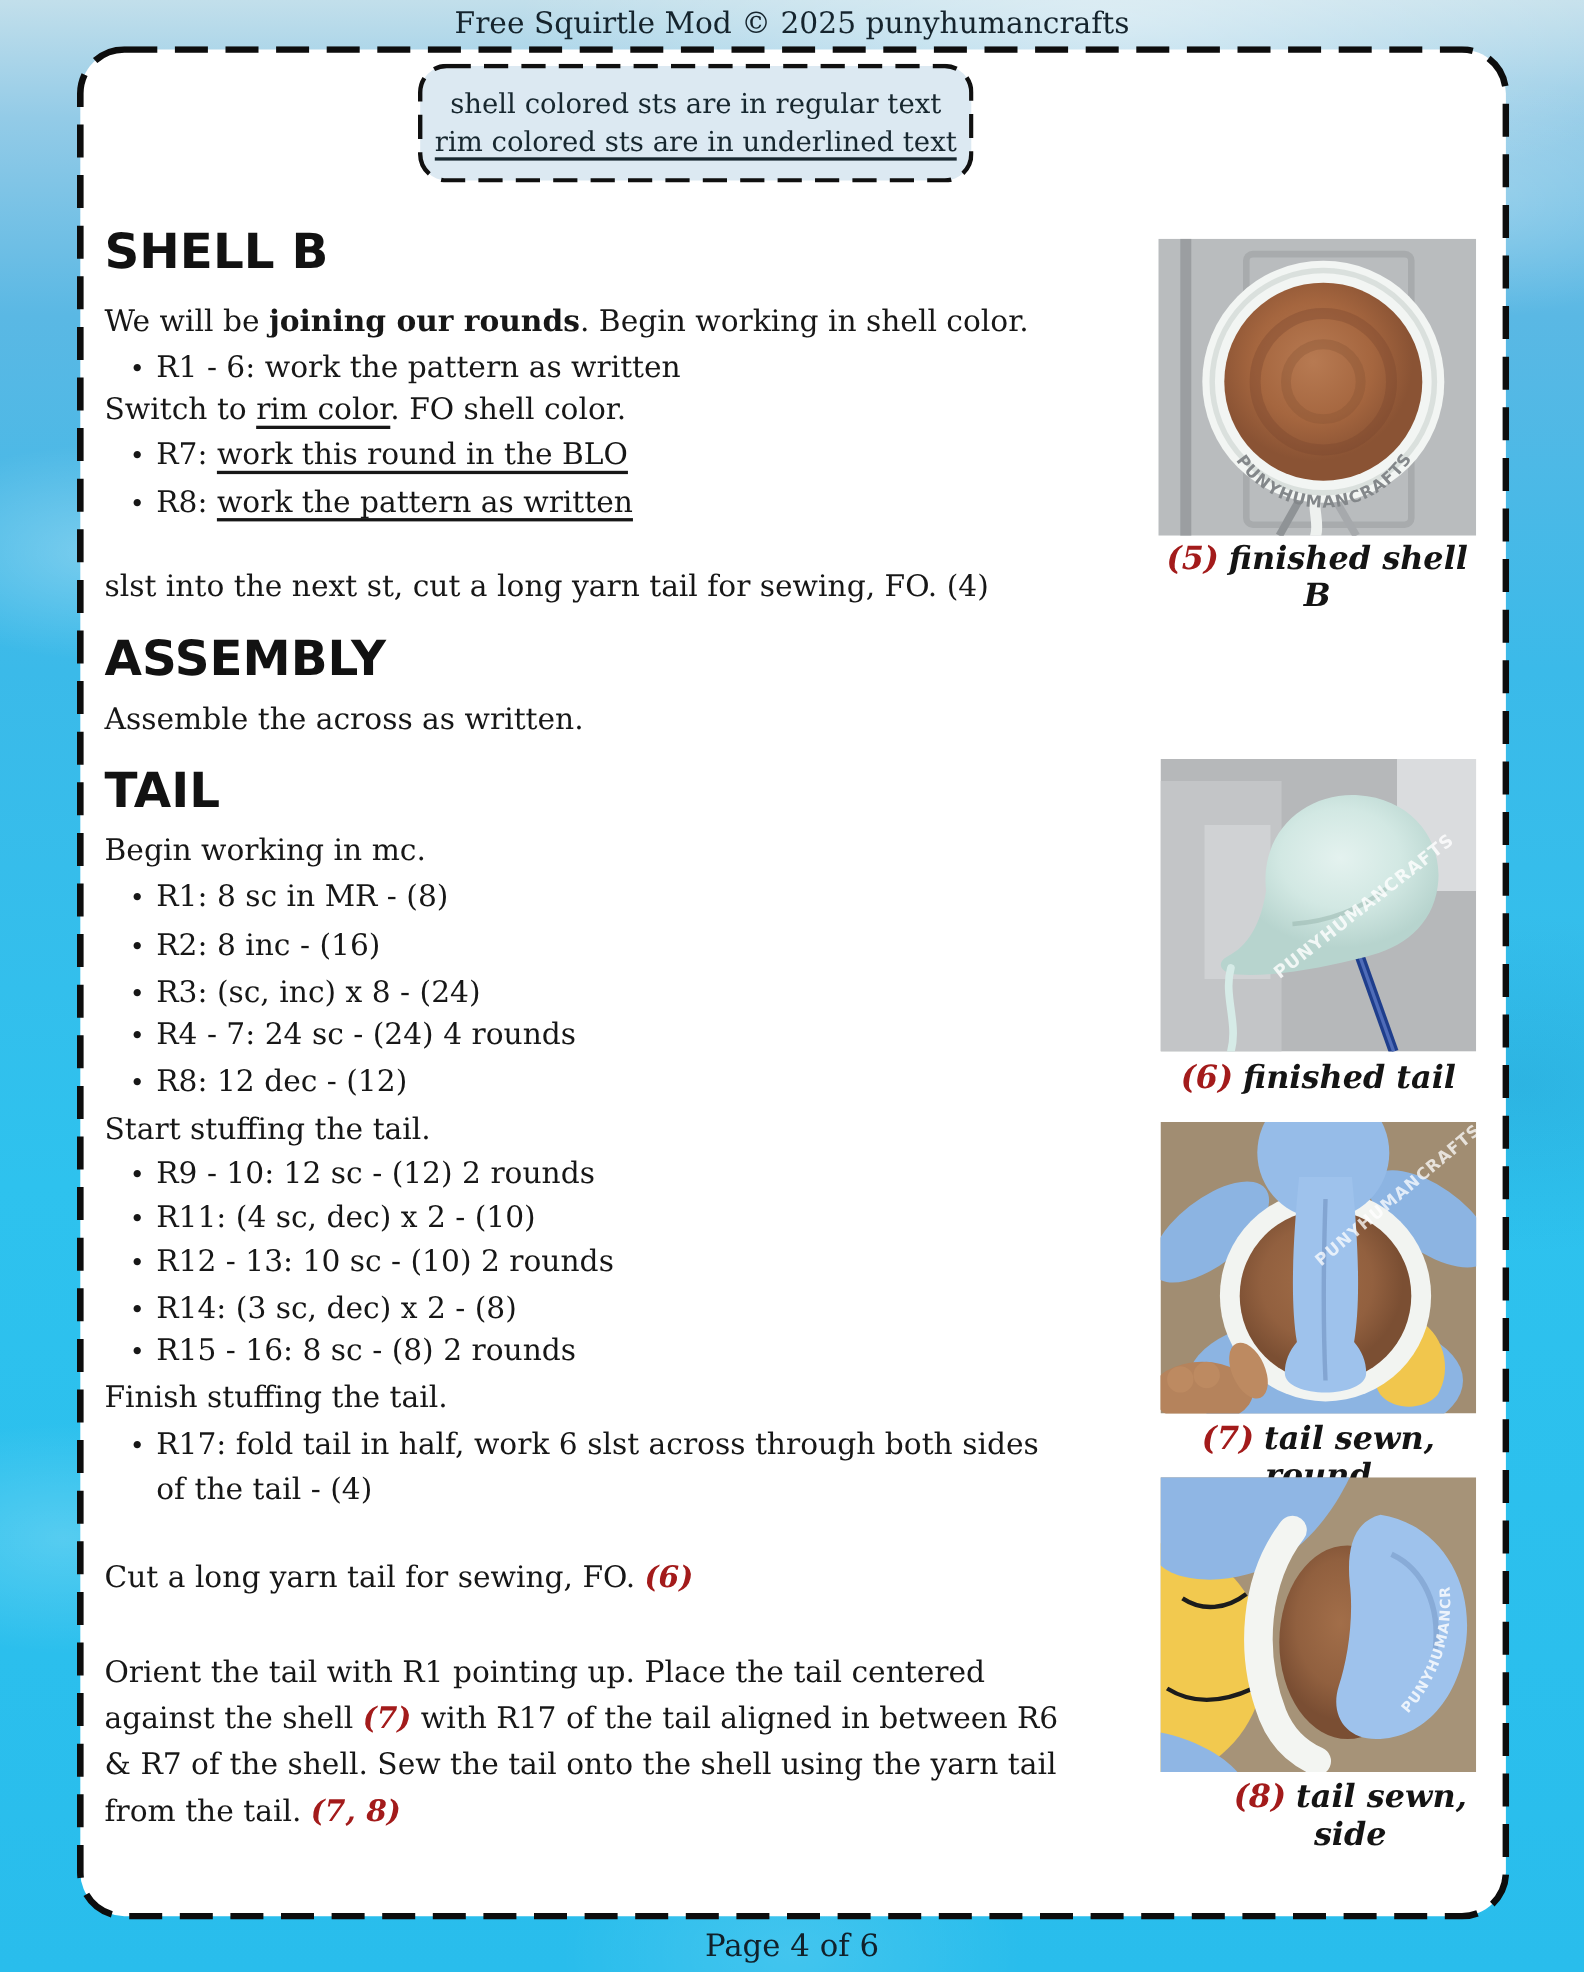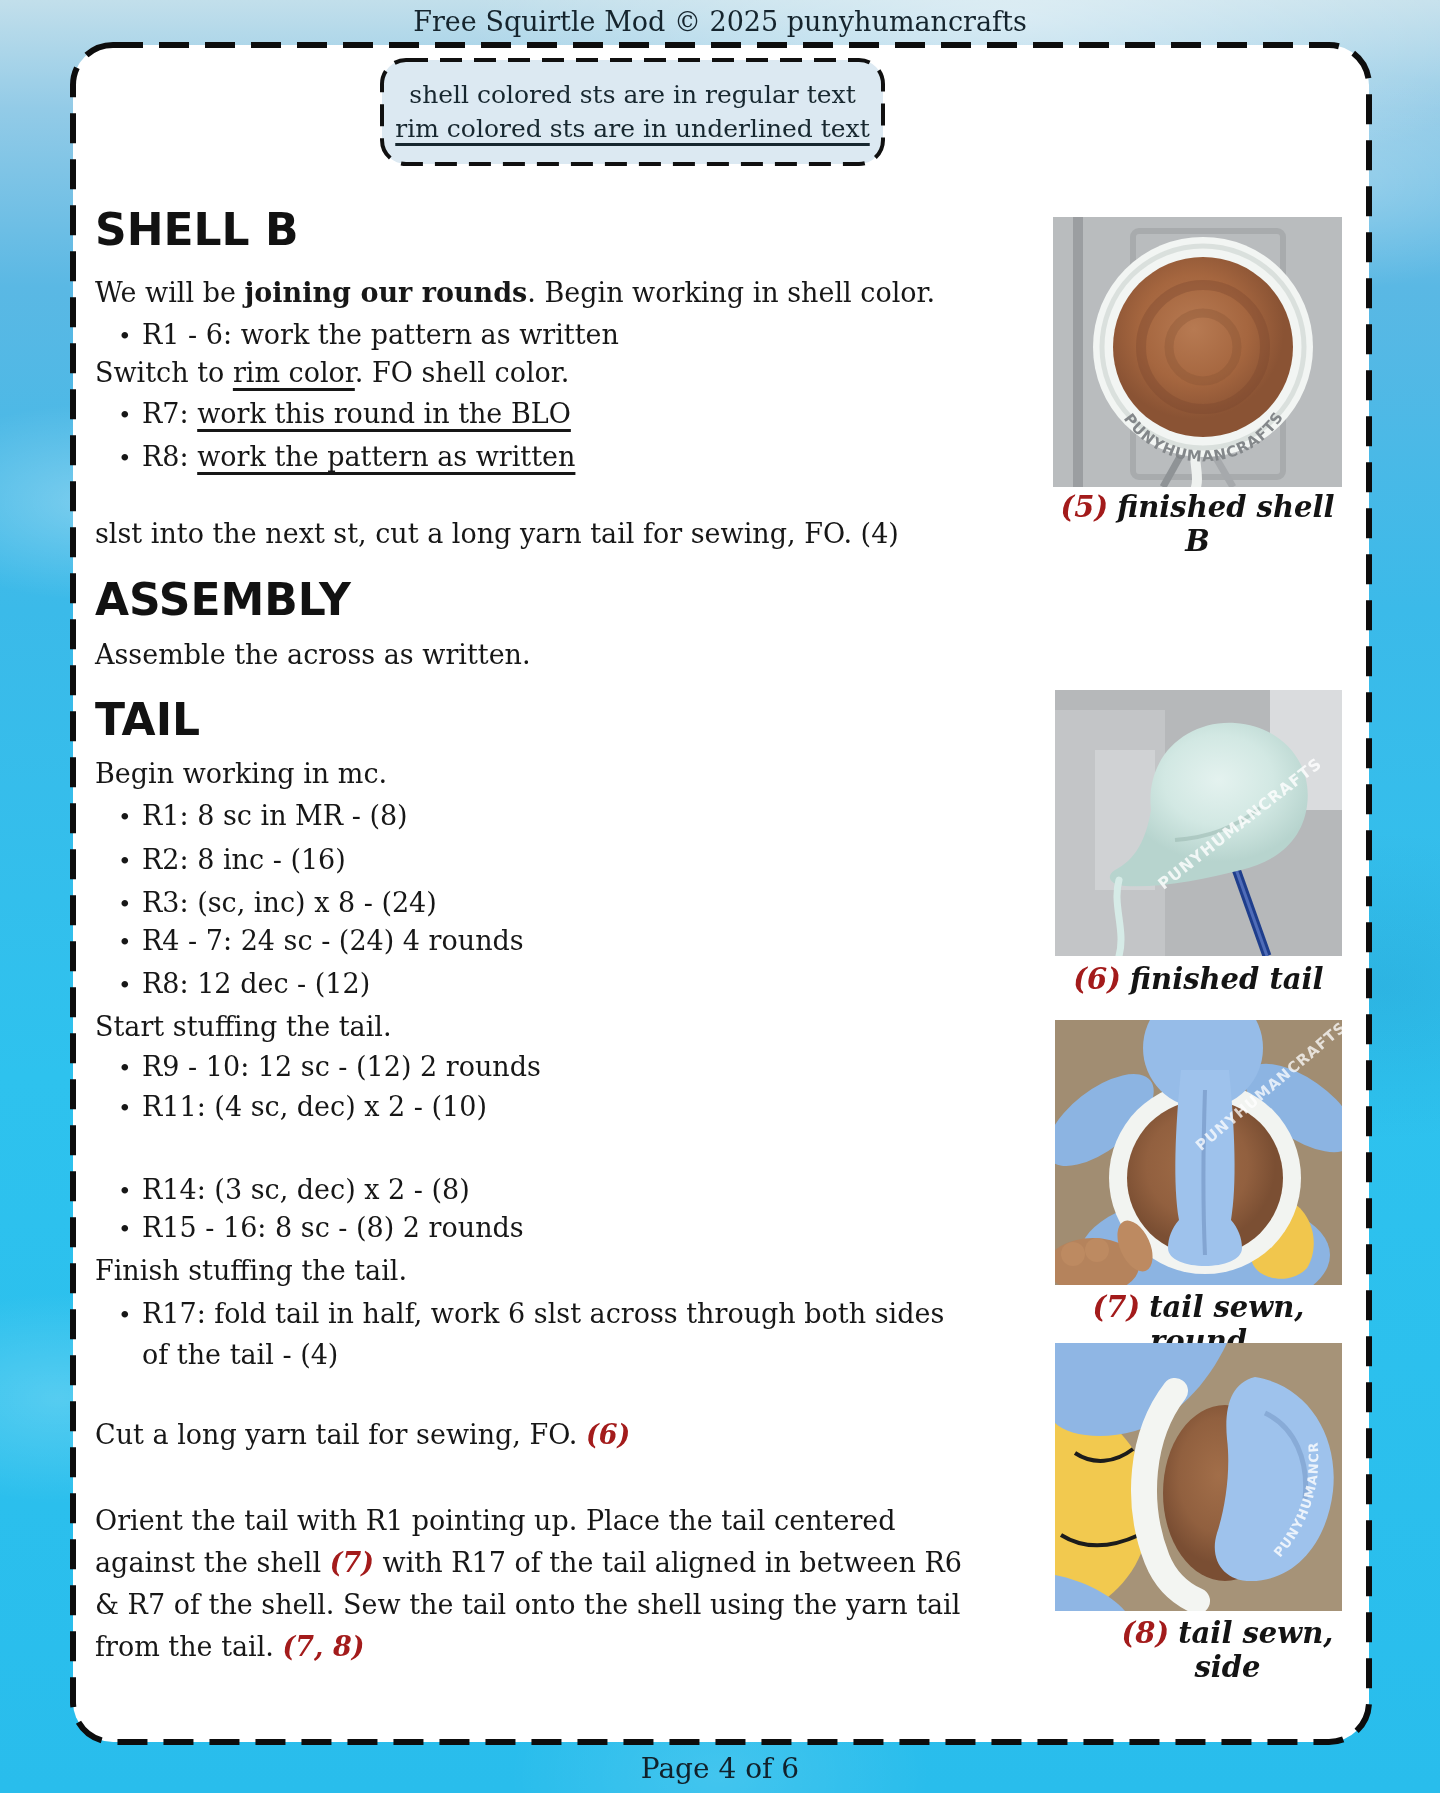--- a/index.html
+++ b/index.html
@@ -68,20 +68,21 @@
   <div class="h-title" style="top:694px;">TAIL</div>
   <div class="bl" style="top:757px;">Begin working in mc.</div>
   <div class="bl bull" style="top:799px;"><span class="dot"></span><span>R1: 8 sc in MR - (8)</span></div>
   <div class="bl bull" style="top:843px;"><span class="dot"></span><span>R2: 8 inc - (16)</span></div>
   <div class="bl bull" style="top:886px;"><span class="dot"></span><span>R3: (sc, inc) x 8 - (24)</span></div>
   <div class="bl bull" style="top:924px;"><span class="dot"></span><span>R4 - 7: 24 sc - (24) 4 rounds</span></div>
   <div class="bl bull" style="top:967px;"><span class="dot"></span><span>R8: 12 dec - (12)</span></div>
   <div class="bl" style="top:1010px;">Start stuffing the tail.</div>
   <div class="bl bull" style="top:1050px;"><span class="dot"></span><span>R9 - 10: 12 sc - (12) 2 rounds</span></div>
   <div class="bl bull" style="top:1090px;"><span class="dot"></span><span>R11: (4 sc, dec) x 2 - (10)</span></div>
+  <div class="bl bull" style="top:1130px;"><span class="dot"></span><span>R12 - 13: 10 sc - (10) 2 rounds</span></div>
   <div class="bl bull" style="top:1173px;"><span class="dot"></span><span>R14: (3 sc, dec) x 2 - (8)</span></div>
   <div class="bl bull" style="top:1211px;"><span class="dot"></span><span>R15 - 16: 8 sc - (8) 2 rounds</span></div>
   <div class="bl" style="top:1254px;">Finish stuffing the tail.</div>
   <div class="bl bull" style="top:1297px;"><span class="dot"></span><span>R17: fold tail in half, work 6 slst across through both sides</span></div>
   <div class="bl" style="left:142px;top:1338px;">of the tail - (4)</div>
   <div class="bl" style="top:1418px;"><span>Cut a long yarn tail for sewing, FO. </span><span class="ref">(6)</span></div>
   <div class="bl" style="top:1504px;">Orient the tail with R1 pointing up. Place the tail centered</div>
   <div class="bl" style="top:1546px;"><span>against the shell </span><span class="ref">(7)</span><span> with R17 of the tail aligned in between R6</span></div>
   <div class="bl" style="top:1588px;">&amp; R7 of the shell. Sew the tail onto the shell using the yarn tail</div>
   <div class="bl" style="top:1630px;"><span>from the tail. </span><span class="ref">(7, 8)</span></div>

